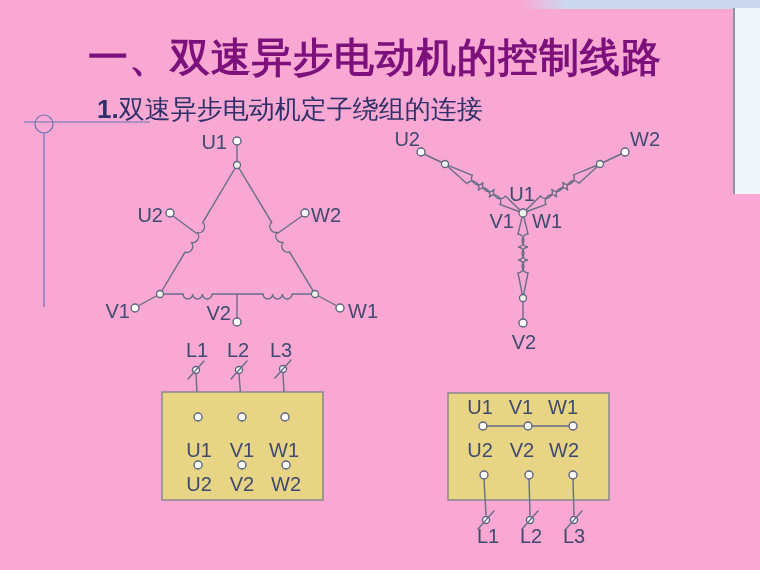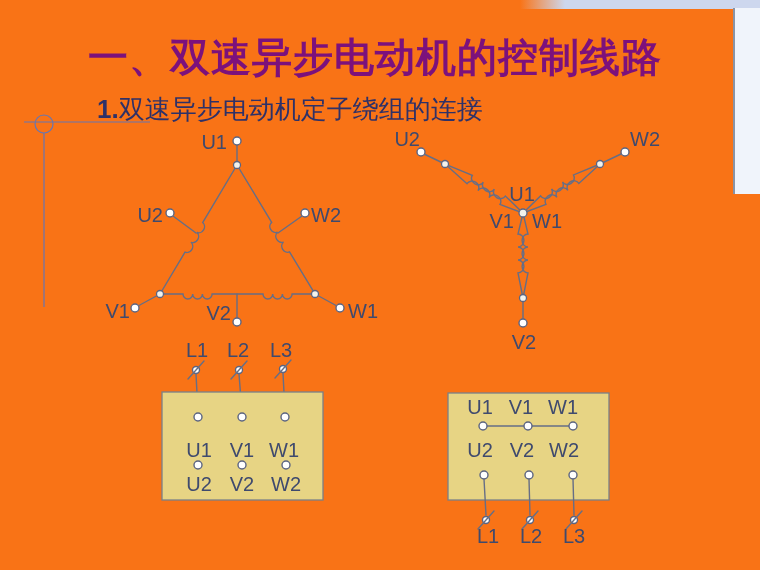--- a/index.html
+++ b/index.html
@@ -1,16 +1,16 @@
 <!DOCTYPE html>
 <html><head>
 <meta charset="utf-8">
 <style>
   html,body{margin:0;padding:0;background:#ffffff;}
-  .slide{position:relative;width:760px;height:570px;background:#f97316;overflow:hidden;
+  .slide{position:relative;width:760px;height:570px;background:#f9a8d4;overflow:hidden;
          font-family:"Liberation Sans",sans-serif;}
   .top-band{position:absolute;top:0;left:520px;width:240px;height:9px;
             background:linear-gradient(to right, rgba(205,215,238,0), #cdd7ee 45px);}
   .right-rule{position:absolute;left:733px;top:8px;width:2px;height:186px;background:#8a93a5;}
   .right-tint{position:absolute;left:735px;top:8px;width:25px;height:186px;background:#f0f4fb;}
   .title{position:absolute;left:88px;top:30px;margin:0;font-size:40px;font-weight:bold;
          letter-spacing:1px;color:#7c117c;white-space:nowrap;}
   .subtitle{position:absolute;left:97px;top:92px;font-size:26px;color:#2e3168;white-space:nowrap;}
   .subtitle .subnum{font-weight:bold;font-family:"Liberation Sans",sans-serif;}
   .subtitle .subtext{font-family:"Liberation Serif",serif;}

